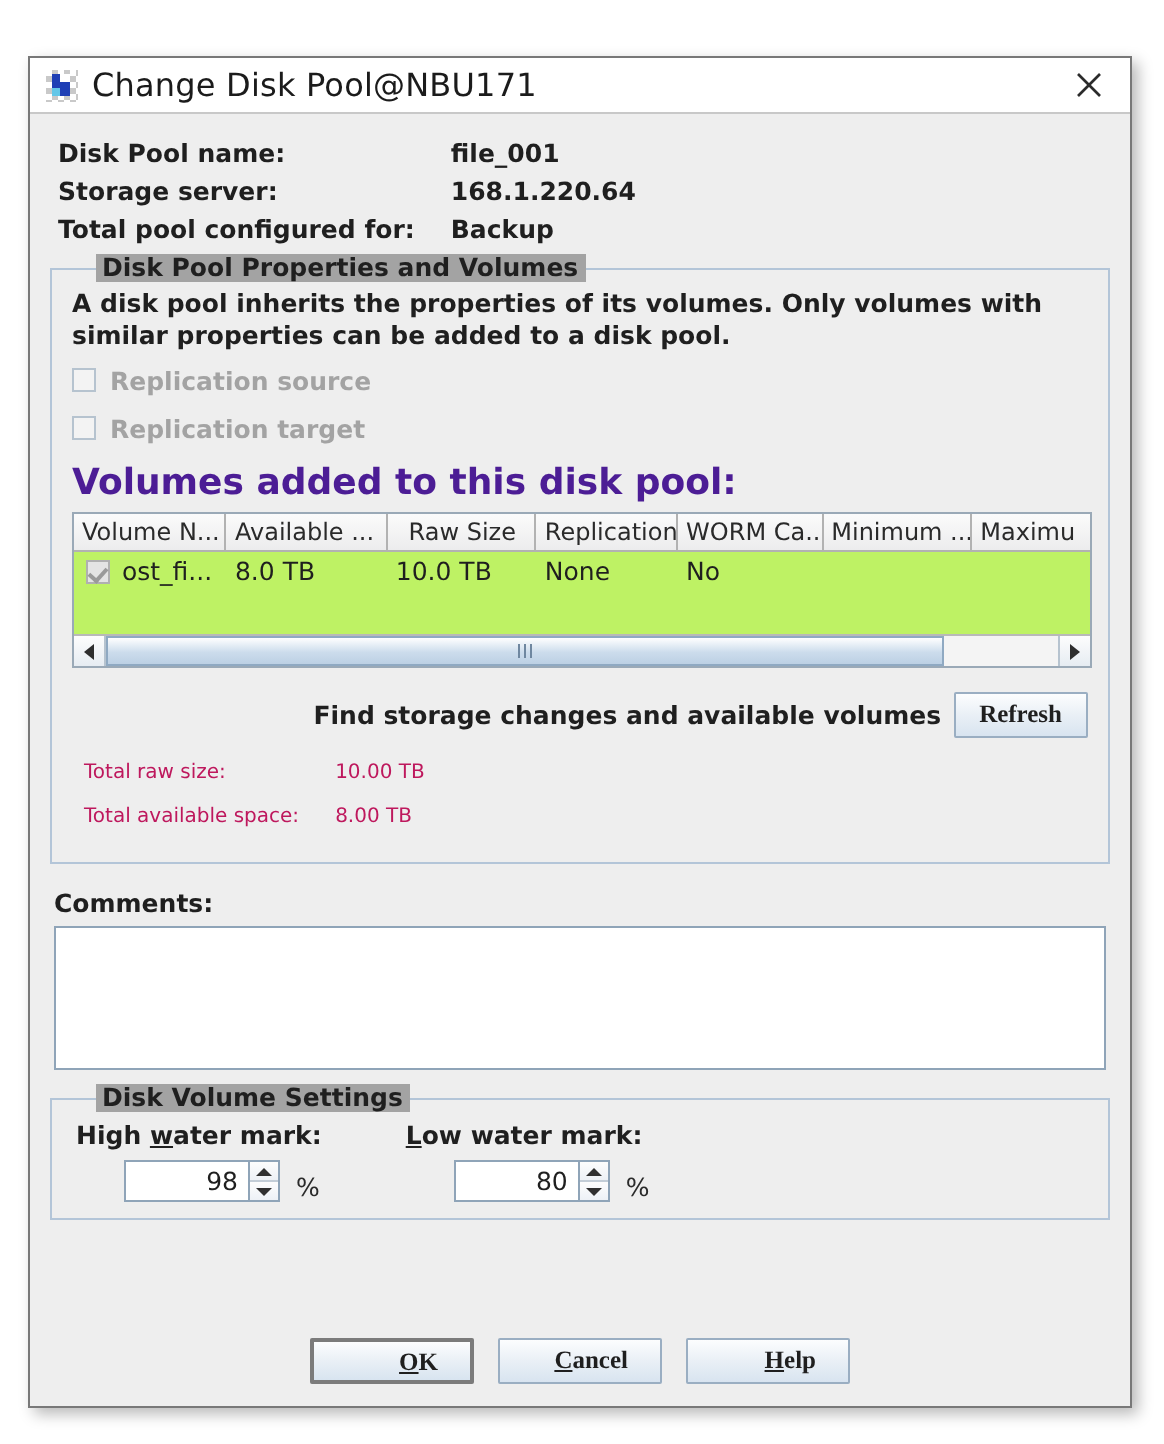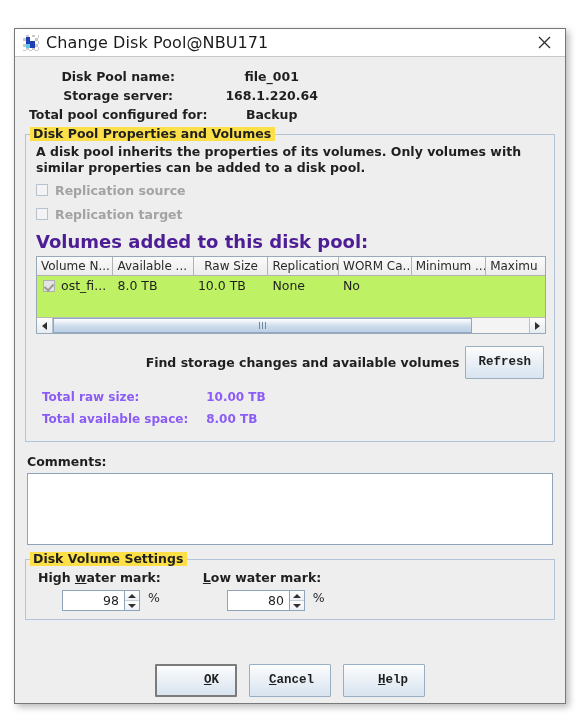--- a/index.html
+++ b/index.html
@@ -79,21 +79,21 @@
 
   
   .dlg-body {
     flex: 1 1 auto;
     padding: 8px 10px 0 10px;
     box-sizing: border-box;
     position: relative;
     overflow: hidden;
   }
 
-  .info-table { border-collapse: collapse; margin: 4px 4px 0 4px; text-align: center; }
+  .info-table { border-collapse: collapse; margin: 4px 4px 0 4px; }
   .info-table td {
     font-size: 12.5px;
     font-weight: bold;
     color: #1f1f1f;
     padding: 0 0 3px 0;
     white-space: nowrap;
     line-height: 16px;
   }
   .info-table td.lbl { padding-right: 18px; }
   .info-table td.val { font-weight: bold; }
@@ -102,22 +102,22 @@
   .group {
     border: 1px solid #b3c5d8;
     margin-top: 8px;
     padding: 0 8px 8px 8px;
     position: relative;
     box-sizing: border-box;
   }
   .group > .group-title {
     position: absolute;
     top: -8px;
-    left: 4px;
-    background: #fde047;
+    left: 22px;
+    background: #a3a3a3;
     padding: 0 4px 0 3px;
     font-size: 12.5px;
     font-weight: bold;
     color: #1f1f1f;
     white-space: nowrap;
     line-height: 14px;
   }
 
   .desc {
     font-size: 12.5px;
@@ -265,43 +265,43 @@
     margin: 12px 2px 0 2px;
   }
   .refresh-text {
     font-size: 12.5px;
     font-weight: bold;
     color: #1f1f1f;
     margin-right: 6px;
     white-space: nowrap;
   }
   .btn {
-    font-family: Liberation Mono, monospace;
+    font-family: Liberation Serif, serif;
     font-size: 12.5px;
     font-weight: bold;
     color: #1f1f1f;
     background: linear-gradient(#fcfdfe, #eaf0f6 48%, #d8e4f0);
     border: 1px solid #9aaec2;
     border-radius: 1px;
     padding: 0 12px;
-    height: 33px;
+    height: 23px;
     line-height: 21px;
     box-sizing: border-box;
     cursor: default;
     white-space: nowrap;
   }
   .btn.default {
     border: 2px solid #7b7b7b;
   }
 
   .totals { margin: 8px 0 0 6px; }
   .totals td {
-    font-size: 12px;
-    font-weight: bold;
-    color: #8b5cf6;
+    font-size: 10px;
+    font-weight: normal;
+    color: #be185d;
     padding: 0 0 4px 0;
     white-space: nowrap;
     line-height: 16px;
   }
   .totals td.lbl { padding-right: 16px; }
 
   
   .comments-label {
     font-size: 12.5px;
     font-weight: bold;
@@ -319,21 +319,21 @@
   
   .wm-wrap { display: flex; margin: 10px 0 0 4px; }
   .wm-col { margin-right: 42px; }
   .wm-label {
     font-size: 12.5px;
     font-weight: bold;
     color: #1f1f1f;
     margin-bottom: 5px;
     white-space: nowrap;
   }
-  .spin-row { display: flex; align-items: flex-start; padding-left: 24px; }
+  .spin-row { display: flex; align-items: flex-end; padding-left: 24px; }
   .spinner {
     display: flex;
     border: 1px solid #8fa4b8;
     background: #ffffff;
     height: 21px;
     box-sizing: border-box;
     width: 78px;
   }
   .spin-val {
     flex: 1 1 auto;

